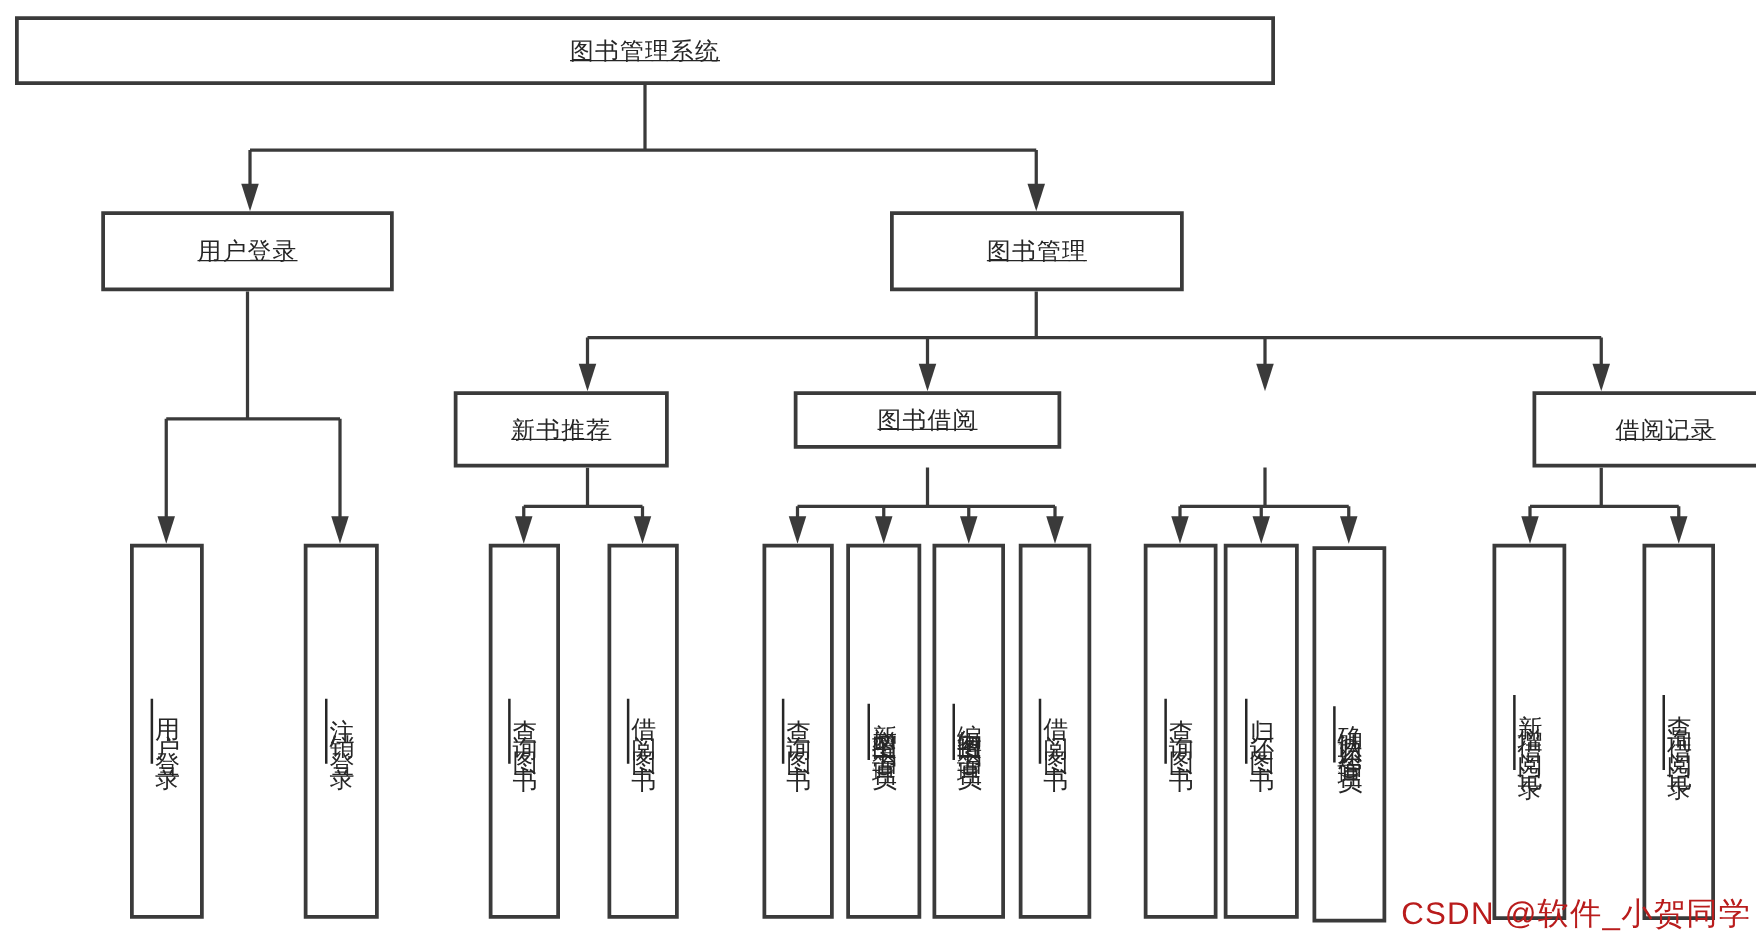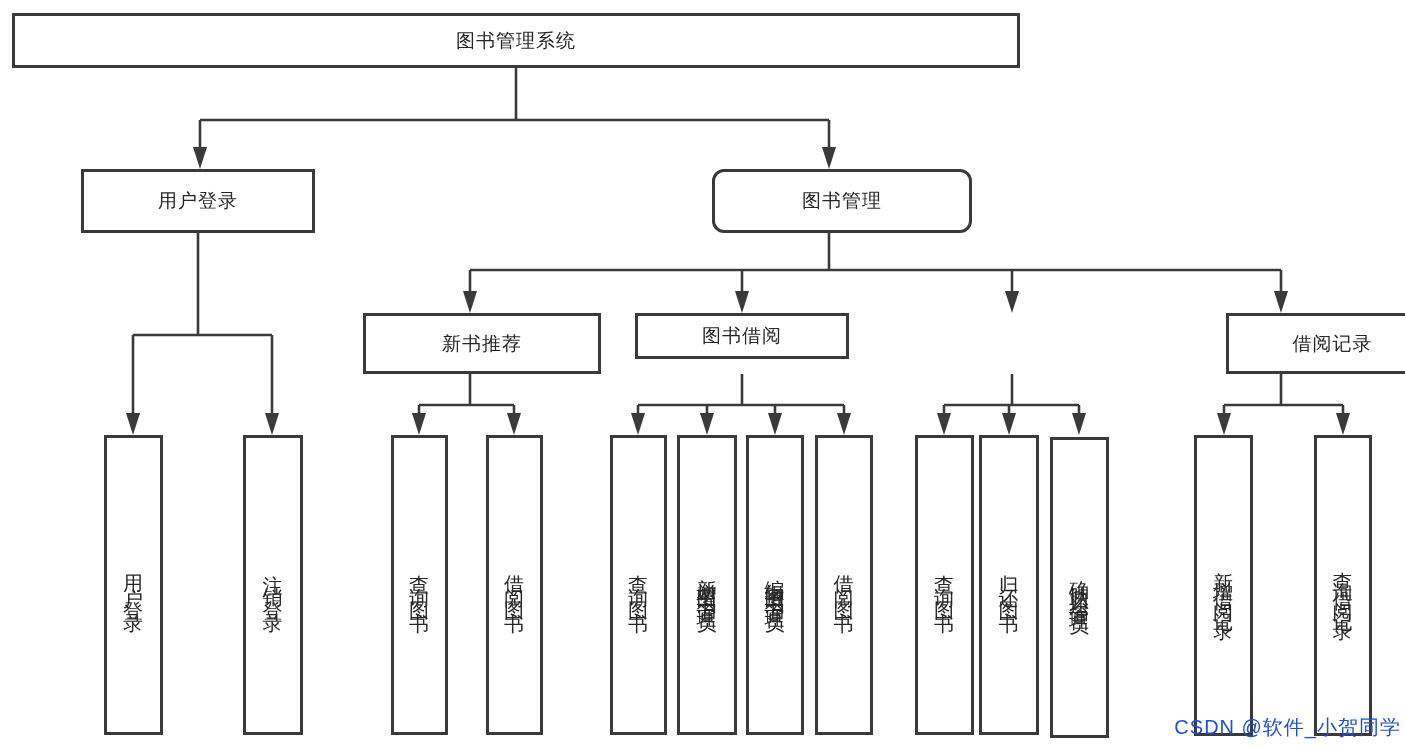--- a/index.html
+++ b/index.html
@@ -10,38 +10,39 @@
     font-family:"Liberation Sans","DejaVu Sans",sans-serif;
     overflow:hidden;
   }
   .node{
     position:absolute;
     background:#ffffff;
     border:3px solid #3a3a3a;
     box-sizing:border-box;
     display:flex;align-items:center;justify-content:center;
     color:#262626;
+    text-decoration:underline;
   }
   .h-node{font-size:19px;letter-spacing:1px;}
   .v-node span{
     writing-mode:vertical-rl;
     text-orientation:mixed;
     font-size:20px;
     line-height:1;
     color:#262626;
   }
   .vs span{letter-spacing:13px;}
   .vm span{letter-spacing:10px;}
   .vl span{letter-spacing:5px;}
   svg.wires{position:absolute;left:0;top:0;pointer-events:none;}
   .watermark{
     position:absolute;
     right:4px;top:714px;
-    font-size:20px;
-    color:#1d4ed8;
+    font-size:25px;
+    color:#b91c1c;
     letter-spacing:1px;
     white-space:nowrap;
   }
 </style>
 </head>
 <body>
 
 <div class="stage">
 
   <svg class="wires" width="1405" height="747" viewBox="0 0 1405 747">
@@ -113,25 +114,25 @@
     </g>
   </svg>
 
   <div class="node h-node" style="left:12px;top:13px;width:1008px;height:55px;">
     <span>图书管理系统</span>
   </div>
 
   <div class="node h-node" style="left:81px;top:169px;width:234px;height:64px;">
     <span>用户登录</span>
   </div>
-  <div class="node h-node" style="left:712px;top:169px;width:260px;height:64px;border-radius:12px;">
+  <div class="node h-node" style="left:712px;top:169px;width:235px;height:64px;">
     <span>图书管理</span>
   </div>
 
-  <div class="node h-node" style="left:363px;top:313px;width:238px;height:61px;">
+  <div class="node h-node" style="left:363px;top:313px;width:172px;height:61px;">
     <span>新书推荐</span>
   </div>
   <div class="node h-node" style="left:635px;top:313px;width:214px;height:46px;">
     <span>图书借阅</span>
   </div>
   <div class="node h-node" style="left:1226px;top:313px;width:213px;height:61px;justify-content:center;">
     <span>借阅记录</span>
   </div>
 
   <div class="node v-node vs" style="left:104px;top:435px;width:59px;height:300px;">

